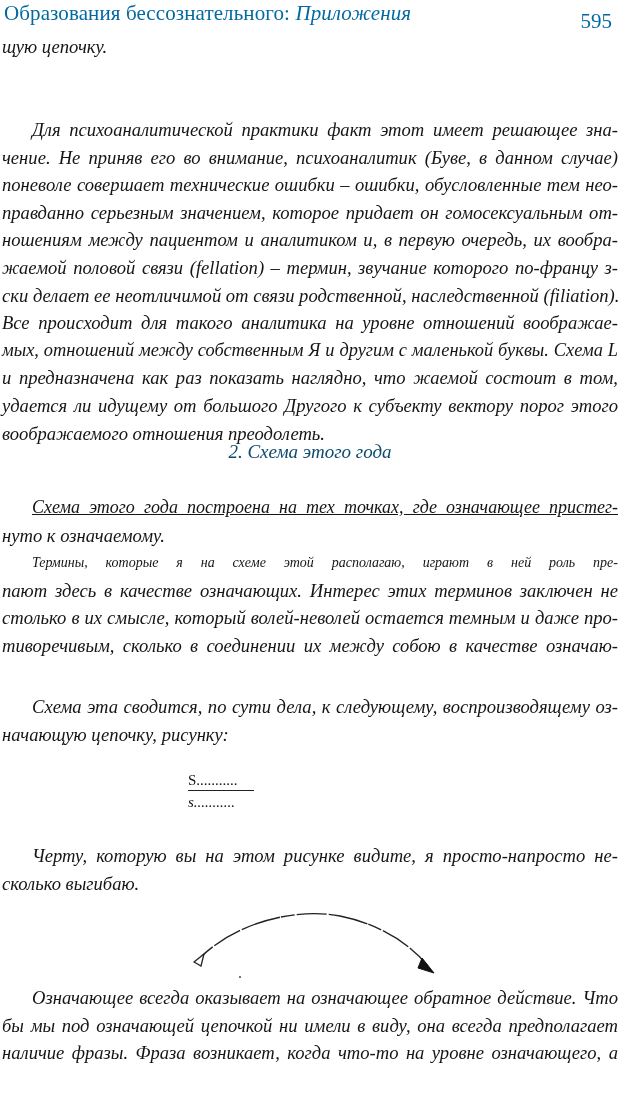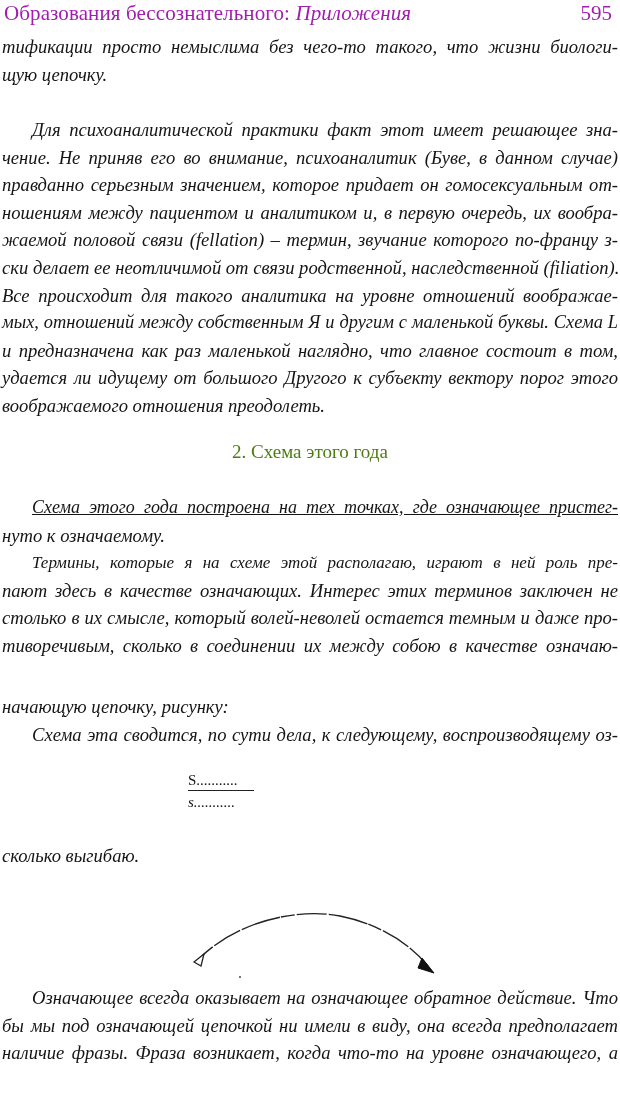--- a/index.html
+++ b/index.html
@@ -17,25 +17,25 @@
     }
     .header {
       position: absolute;
       left: 4px;
       top: 0px;
       width: 608px;
       height: 30px;
       font-family: "Liberation Serif", serif;
       font-size: 21px;
       line-height: 26px;
-      color: #a21caf;
+      color: #0369a1;
     }
     .header .title { position: absolute; left: 0; top: 0; letter-spacing: 0.1px; }
     .header .title i { font-style: italic; }
-    .header .page-num { position: absolute; right: 0; top: 0; margin-left: 32px; }
+    .header .page-num { position: absolute; right: 0; top: 8px; margin-left: 32px; }
 
     .block {
       position: absolute;
       left: 2px;
       width: 616px;
       font-family: "Liberation Serif", serif;
       font-style: italic;
       font-size: 18.6px;
       color: #151515;
     }
@@ -50,23 +50,24 @@
     .line.last { text-align-last: left; }
     .line.indent { padding-left: 30px; }
 
     .section-heading {
       position: absolute;
       left: 0;
       width: 620px;
       top: 439px;
       text-align: center;
       font-family: "Liberation Serif", serif;
+      font-style: italic;
       font-size: 19px;
       line-height: 26px;
-      color: #4d7c0f;
+      color: #0c4a6e;
     }
 
     .fraction {
       position: absolute;
       left: 188px;
       top: 771px;
       width: 68px;
       font-family: "Liberation Serif", serif;
       font-size: 15px;
       color: #151515;
@@ -85,64 +86,65 @@
   </style>
 </head>
 <body>
 
 <div class="header">
   <span class="title"><span>Образования бессознательного: </span><i>Приложения</i></span>
   <span class="page-num">595</span>
 </div>
 
 <div class="block" style="top:33px;">
-  <span class="line" style="font-size: 18.6px;">тификации просто немыслима без чего-то такого, что жизни биологи-</span>
   <span class="line last" style="font-size: 18.6px;">щую цепочку.</span>
 </div>
 
 <div class="block" style="top:116px;">
   <span class="line indent" style="font-size: 18.6px;">Для психоаналитической практики факт этот имеет решающее зна-</span>
   <span class="line" style="font-size: 18.6px;">чение. Не приняв его во внимание, психоаналитик (Буве, в данном случае)</span>
+  <span class="line" style="font-size: 18.6px;">поневоле совершает технические ошибки – ошибки, обусловленные тем нео-</span>
   <span class="line" style="font-size: 18.6px;">правданно серьезным значением, которое придает он гомосексуальным от-</span>
   <span class="line" style="font-size: 18.6px;">ношениям между пациентом и аналитиком и, в первую очередь, их вообра-</span>
   <span class="line" style="font-size: 18.6px;">жаемой половой связи (fellation) – термин, звучание которого по-францу з-</span>
   <span class="line" style="font-size: 18.6px;">ски делает ее неотличимой от связи родственной, наследственной (filiation).</span>
   <span class="line" style="font-size: 18.6px;">Все происходит для такого аналитика на уровне отношений воображае-</span>
   <span class="line" style="font-size: 18.4px;">мых, отношений между собственным Я и другим с маленькой буквы. Схема L</span>
-  <span class="line" style="font-size: 18.6px;">и предназначена как раз маленькой наглядно, что главное состоит в том,</span>
+  <span class="line" style="font-size: 18.6px;">и предназначена как раз показать наглядно, что жаемой состоит в том,</span>
   <span class="line" style="font-size: 18.6px;">удается ли идущему от большого Другого к субъекту вектору порог этого</span>
   <span class="line last" style="font-size: 18.6px;">воображаемого отношения преодолеть.</span>
 </div>
 
 <div class="section-heading">2. Схема этого года</div>
 
 <div class="block" style="top:494px;">
   <span class="line indent" style="font-size: 18px; text-decoration: underline;">Схема этого года построена на тех точках, где означающее пристег-</span>
   <span class="line last" style="font-size: 18.6px;">нуто к означаемому.</span>
 </div>
 
 <div class="block" style="top:549px;">
-  <span class="line indent" style="font-size: 17px;">Термины, которые я на схеме этой располагаю, играют в ней роль пре-</span>
+  <span class="line indent" style="font-size: 14px;">Термины, которые я на схеме этой располагаю, играют в ней роль пре-</span>
   <span class="line" style="font-size: 18.6px;">пают здесь в качестве означающих. Интерес этих терминов заключен не</span>
   <span class="line" style="font-size: 18.6px;">столько в их смысле, который волей-неволей остается темным и даже про-</span>
   <span class="line" style="font-size: 18.6px;">тиворечивым, сколько в соединении их между собою в качестве означаю-</span>
 </div>
 
 <div class="block" style="top:693px;">
+  <span class="line indent" style="font-size: 18.6px;">Схема эта сводится, по сути дела, к следующему, воспроизводящему оз-</span>
   <span class="line last" style="font-size: 18.6px;">начающую цепочку, рисунку:</span>
-  <span class="line indent" style="font-size: 18.6px;">Схема эта сводится, по сути дела, к следующему, воспроизводящему оз-</span>
 </div>
 
 <div class="fraction">
   <span class="num">S...........</span>
   <span class="bar"></span>
   <span class="den">s...........</span>
 </div>
 
 <div class="block" style="top:842px;">
+  <span class="line indent" style="font-size: 18.6px;">Черту, которую вы на этом рисунке видите, я просто-напросто не-</span>
   <span class="line last" style="font-size: 18.6px;">сколько выгибаю.</span>
 </div>
 
 <svg class="arc-diagram" viewBox="0 0 270 90">
   <path d="M22 56 C 60 20, 120 8, 160 16 C 200 24, 230 44, 248 66" fill="none" stroke="#222" stroke-width="1.4" stroke-dasharray="14 2 30 2 40 1"></path>
   <polygon points="14,62 24,54 21,66" fill="#fff" stroke="#222" stroke-width="1.3"></polygon>
   <polygon points="242,58 254,73 238,68" fill="#111" stroke="#111" stroke-width="1"></polygon>
   <circle cx="60" cy="77" r="0.9" fill="#333"></circle>
 </svg>
 

